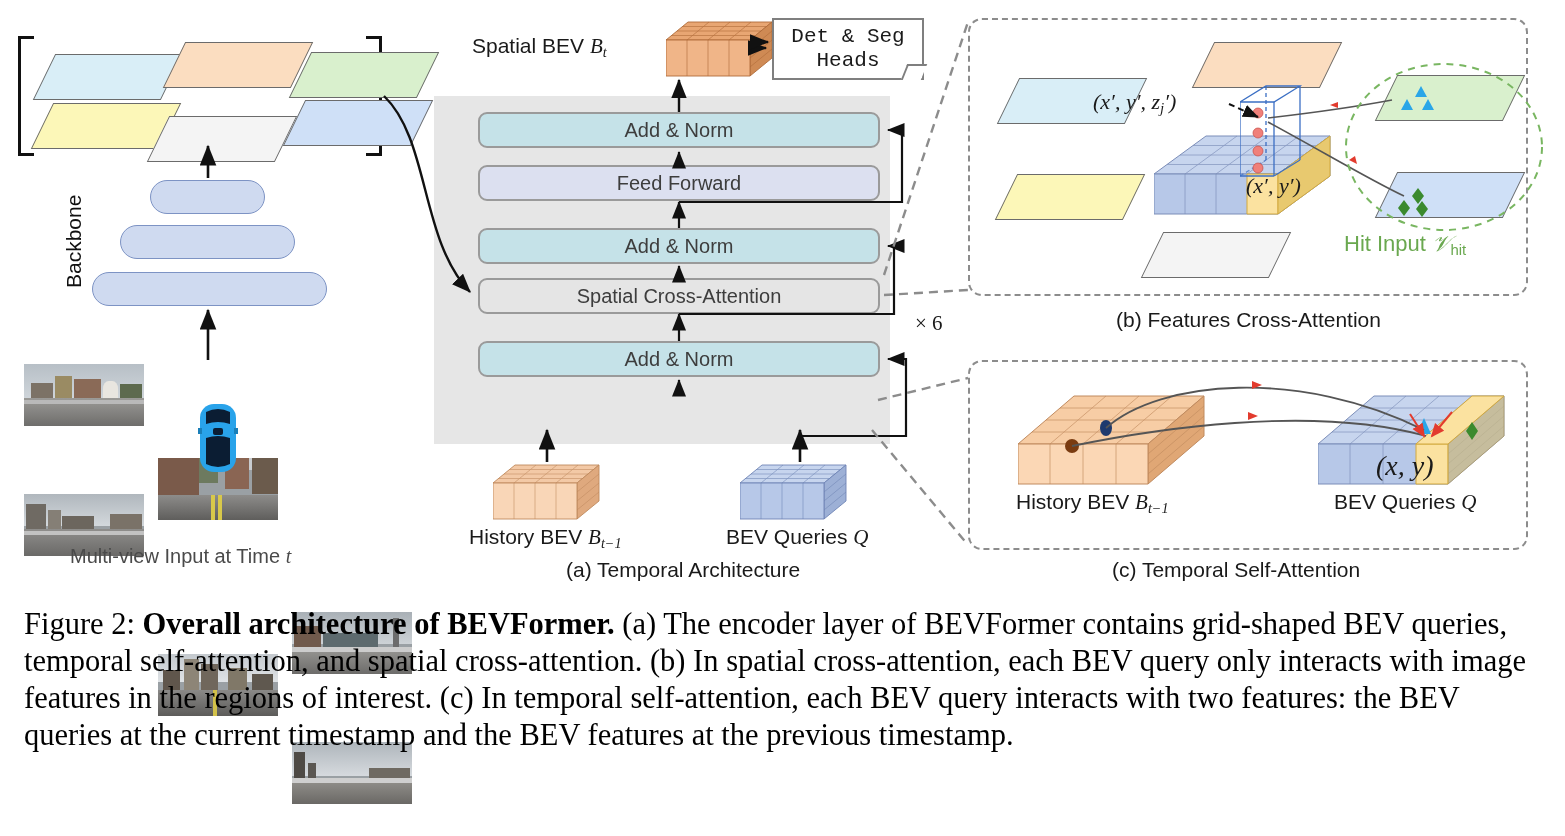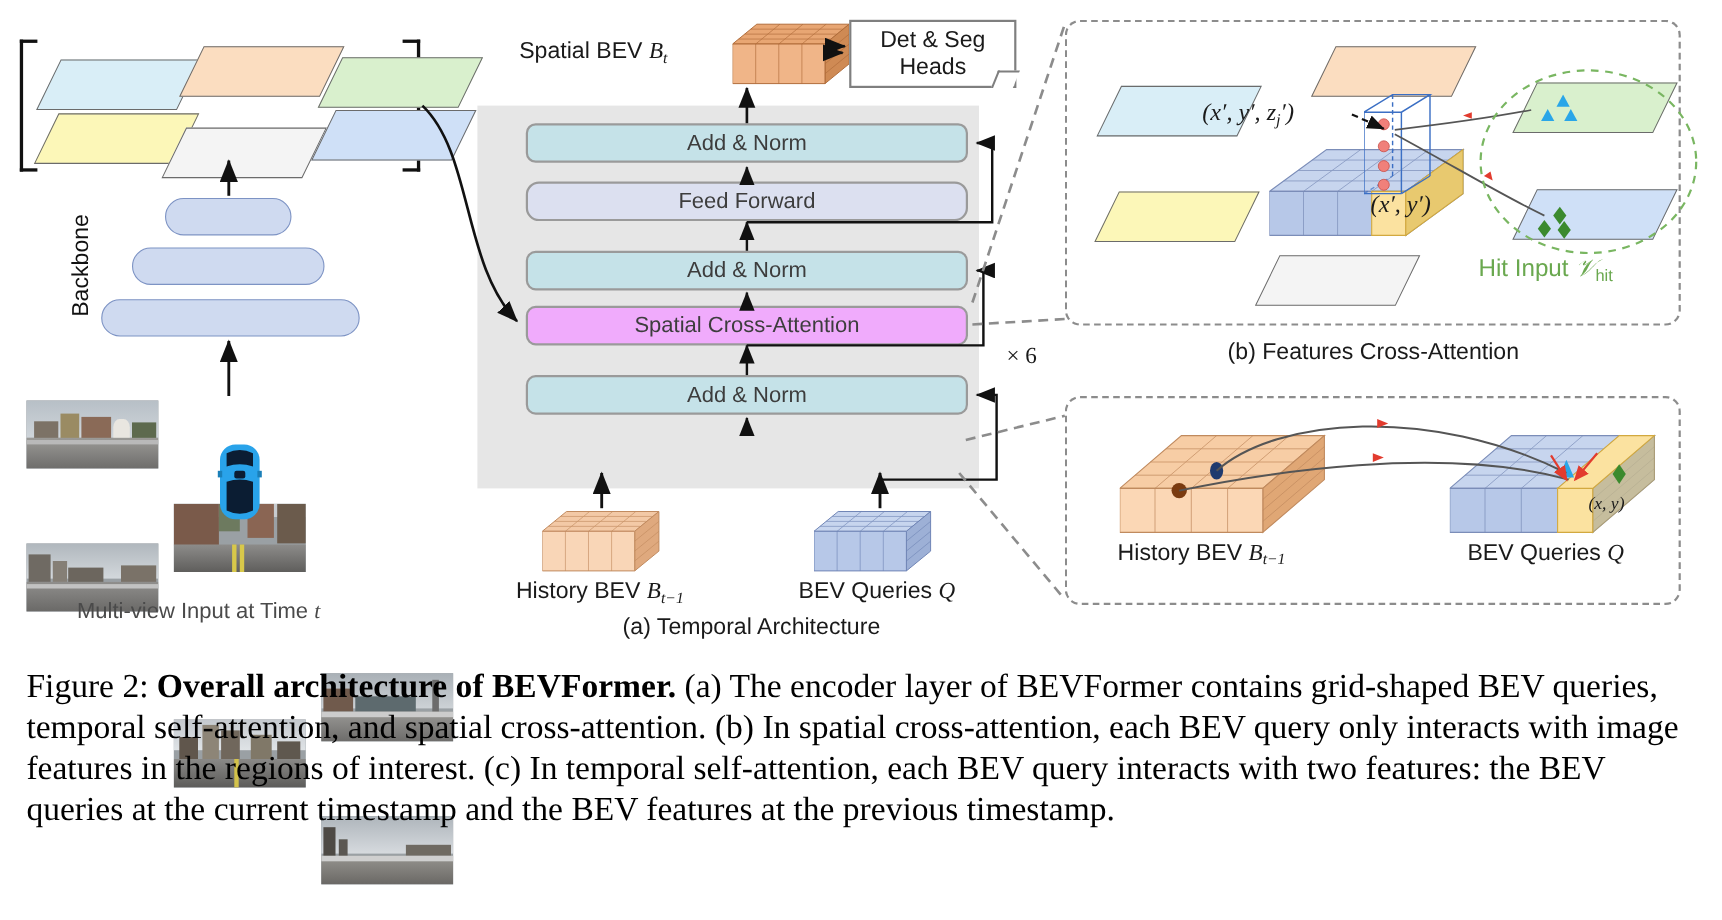--- a/index.html
+++ b/index.html
@@ -68,21 +68,21 @@
   }
   .blk {
     border-radius: 9px;
     border: 2px solid #9a9a9a;
     display: flex; align-items: center; justify-content: center;
     font-size: 20px;
     color: #3d3d3d;
     height: 36px;
   }
   .blk-addnorm { background: #c5e2e8; }
-  .blk-ff      { background: #dce0f0; border-radius: 12px; }
+  .blk-ff      { background: #dce0f0; }
   .blk-sca     { background: #fbeada; }
   .blk-tsa     { background: #e7b237; color:#3d3d3d; }
 
   .docbox {
     background: #fff;
     border: 2.5px solid #7f7f7f;
     font-size: 21px; color: #1a1a1a;
     display:flex; align-items:center; justify-content:center; text-align:center;
     line-height: 1.15;
   }
@@ -238,32 +238,32 @@
         <line x1="21" y1="58" x2="21" y2="22"></line>
         <line x1="42" y1="58" x2="42" y2="22"></line>
         <line x1="63" y1="58" x2="63" y2="22"></line>
         <line x1="84" y1="31" x2="106" y2="13"></line>
         <line x1="84" y1="40" x2="106" y2="22"></line>
         <line x1="84" y1="49" x2="106" y2="31"></line>
       </g>
     </svg>
   </div>
 
-  <div class="abs docbox" style="left:772px; top:18px; width:152px; height:62px;">
+  <div class="abs docbox" style="left:772px; top:18px; width:152px; height:62px;font-family:Liberation Mono, monospace;">
     <div>
       <div>Det &amp; Seg</div>
       <div>Heads</div>
     </div>
     <span class="doc-fold"></span>
   </div>
 
   <div class="abs blk blk-addnorm" style="left: 478px; top: 112px; width: 402px; background: rgb(197, 226, 232);">Add &amp; Norm</div>
   <div class="abs blk blk-ff" style="left: 478px; top: 165px; width: 402px; background: rgb(220, 224, 240);">Feed Forward</div>
   <div class="abs blk blk-addnorm" style="left: 478px; top: 228px; width: 402px; background: rgb(197, 226, 232);">Add &amp; Norm</div>
-  <div class="abs blk blk-sca" style="left: 478px; top: 278px; width: 402px; background: #f0abfc;">Spatial Cross-Attention</div>
+  <div class="abs blk blk-sca" style="left: 478px; top: 278px; width: 402px; background: #e5e5e5;">Spatial Cross-Attention</div>
   <div class="abs blk blk-addnorm" style="left: 478px; top: 341px; width: 402px; background: rgb(197, 226, 232);">Add &amp; Norm</div>
 
   <div class="abs lbl" style="left:915px; top:311px; font-size:21px; font-family:'Liberation Serif',serif;">× 6</div>
 
   <div class="abs" style="left:493px; top:461px;">
     <svg width="108" height="66" viewBox="0 0 108 66">
       <g stroke="#c08a5e" stroke-width="0.9">
         <polygon points="0,22 22,4 106,4 84,22" fill="#f3c9a6"></polygon>
         <polygon points="84,22 106,4 106,40 84,58" fill="#dfa97e"></polygon>
         <polygon points="0,22 84,22 84,58 0,58" fill="#f9d6b7"></polygon>
@@ -467,24 +467,25 @@
       <g>
         <polygon points="106,32 113,48 99,48" fill="#2aa6e8"></polygon>
         <polygon points="154,36 160,45 154,54 148,45" fill="#3b8a2e"></polygon>
       </g>
     </svg>
   </div>
   <div class="abs lbl" style="left:1334px; top:490px; font-size:21px;">
     <span>BEV Queries</span>
     <span class="mathit">Q</span>
   </div>
-  <div class="abs lbl" style="left:1444px; top:450px; font-size:16px; font-family:'Liberation Serif',serif;">
+  <div class="abs lbl" style="left:1376px; top:450px; font-size:28px; font-family:'Liberation Serif',serif;">
     <span class="mathit">(x, y)</span>
   </div>
 
+  <div class="abs lbl" style="left:1112px; top:558px; font-size:21px;">(c) Temporal Self-Attention</div>
 
   <svg class="ov">
     <defs>
       <marker id="ah" markerWidth="9" markerHeight="9" refX="7.5" refY="3.2" orient="auto">
         <path d="M0,0 L8,3.2 L0,6.4 z" fill="#111"></path>
       </marker>
       <marker id="ahr" markerWidth="9" markerHeight="9" refX="6" refY="3" orient="auto">
         <path d="M0,0 L7,3 L0,6 z" fill="#e23b2e"></path>
       </marker>
       <marker id="ahg" markerWidth="9" markerHeight="9" refX="7" refY="3" orient="auto">

